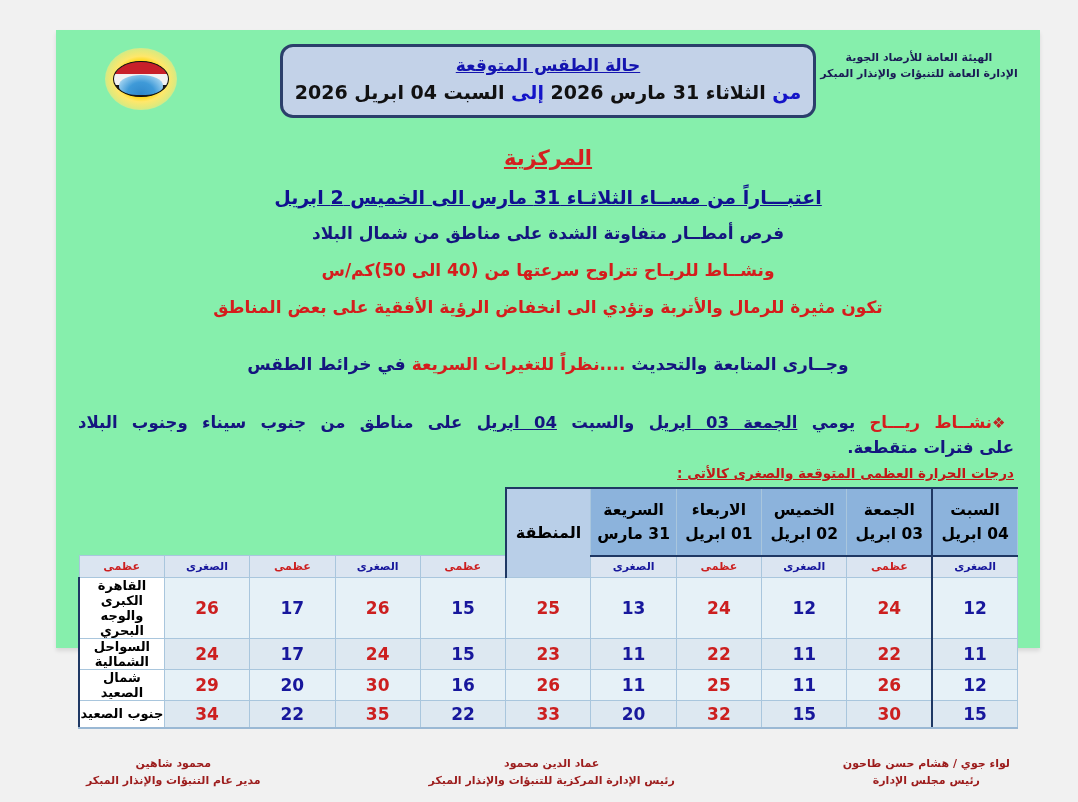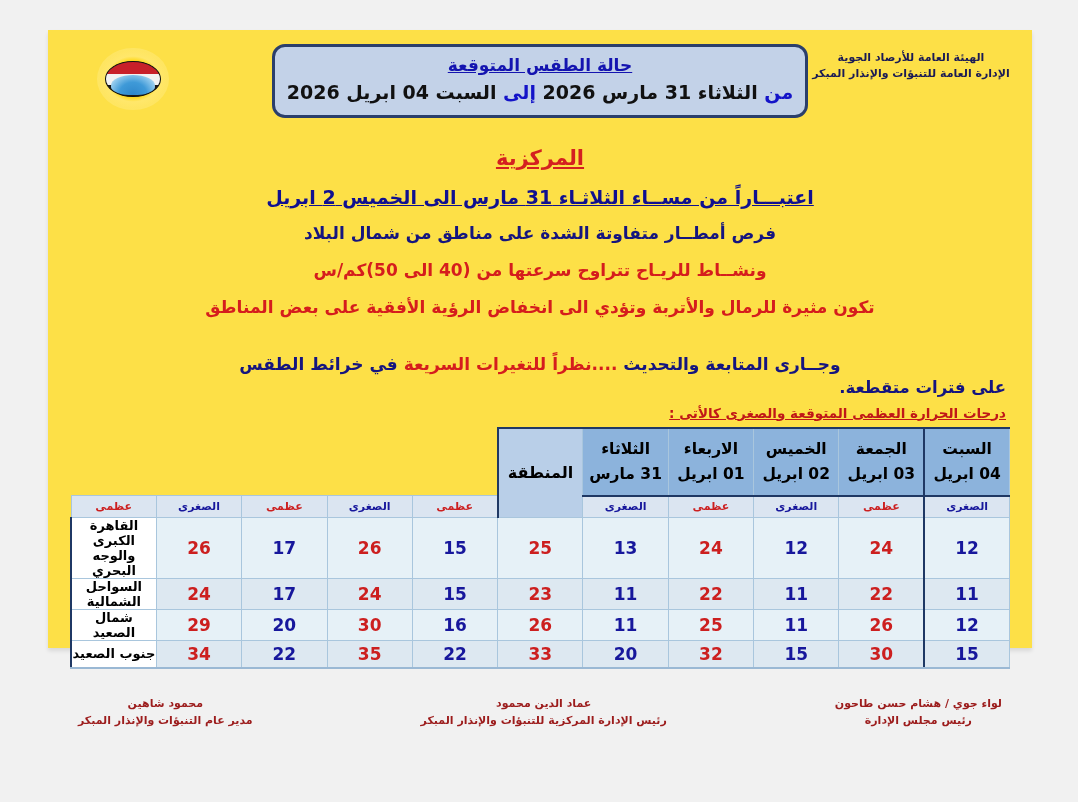--- a/index.html
+++ b/index.html
@@ -7,25 +7,25 @@
     padding: 0;
     background: #f1f1f1;
     width: 1078px;
     height: 802px;
     overflow: hidden;
     font-family: "DejaVu Sans", "Liberation Sans", sans-serif;
   }
 
   #page {
     position: absolute;
-    left: 48px;
+    left: 56px;
     top: 30px;
     width: 984px;
     height: 618px;
-    background: #fde047;
+    background: #86efac;
     box-shadow: 0 3px 4px rgba(0,0,0,0.10);
     direction: rtl;
   }
 
   
   .header-zone {
     position: relative;
     height: 92px;
   }
 
@@ -299,20 +299,28 @@
 
     <div class="notice-gap"></div>
 
     <div class="notice-line">
       <span class="c-blue">وجــارى المتابعة والتحديث</span>
       <span class="c-red">....نظراً للتغيرات السريعة</span>
       <span class="c-blue">في خرائط الطقس</span>
     </div>
   </div>
 
+  <div class="bullet-block">
+    <span class="bullet-mark">❖</span><span class="hot">نشــاط ريـــاح</span>
+    <span>يومي</span>
+    <span class="udl">الجمعة  03  ابريل</span>
+    <span>والسبت</span>
+    <span class="udl">04  ابريل</span>
+    <span>على مناطق من جنوب سيناء وجنوب البلاد</span>
+  </div>
   <div class="bullet-last">على فترات متقطعة.</div>
 
   <div class="table-caption">درجات الحرارة العظمى المتوقعة والصغرى كالأتى :</div>
 
   <div class="table-wrap">
     <table class="fc">
       <thead>
         <tr>
           <th class="hdr-day hdr-edge-left">
             <span class="dayname">السبت</span>
@@ -324,21 +332,21 @@
           </th>
           <th class="hdr-day">
             <span class="dayname">الخميس</span>
             <span class="daydate">02 ابريل</span>
           </th>
           <th class="hdr-day">
             <span class="dayname">الاربعاء</span>
             <span class="daydate">01 ابريل</span>
           </th>
           <th class="hdr-day">
-            <span class="dayname">الثلاثاء</span>
+            <span class="dayname">السريعة</span>
             <span class="daydate">31 مارس</span>
           </th>
           <th class="hdr-region" rowspan="2">المنطقة</th>
         </tr>
         <tr class="sub-row">
           <td class="sub-min hdr-edge-left">الصغرى</td>
           <td class="sub-max">عظمى</td>
           <td class="sub-min">الصغرى</td>
           <td class="sub-max">عظمى</td>
           <td class="sub-min">الصغرى</td>

